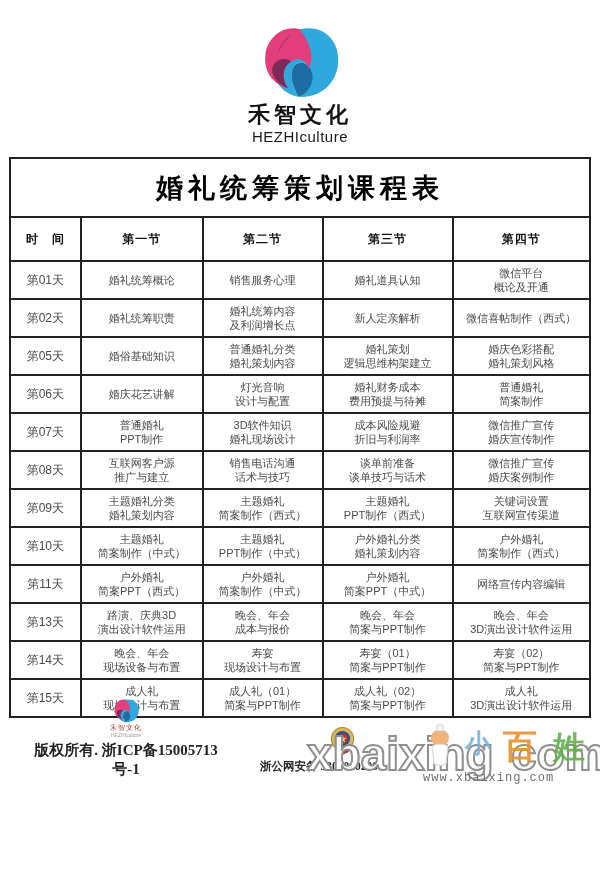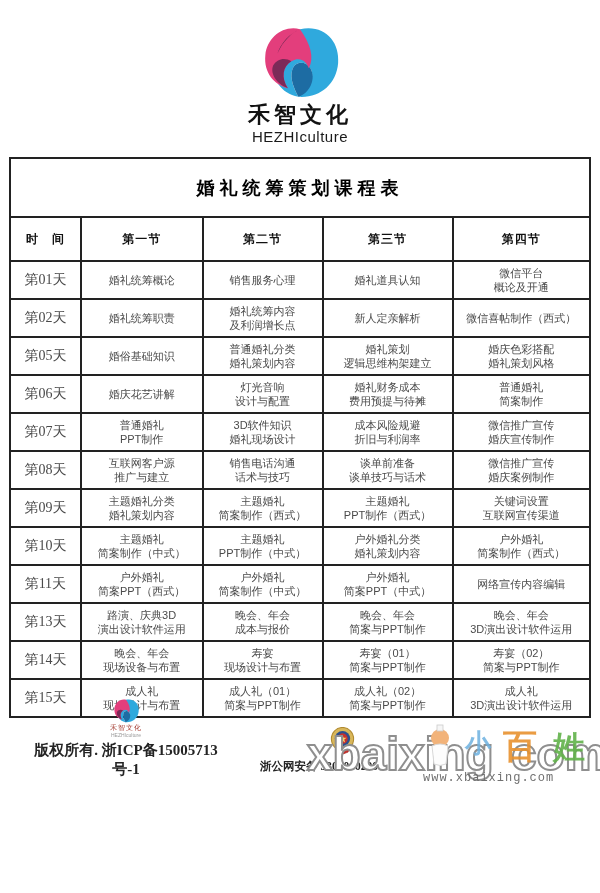--- a/index.html
+++ b/index.html
@@ -9,24 +9,24 @@
   
   .logo-block{position:absolute;top:24px;left:0;right:0;text-align:center;}
   .logo-mark svg{width:90px;height:78px;display:block;margin:0 auto;}
   .brand-cn{font-size:22px;font-weight:bold;color:#121212;letter-spacing:4px;line-height:26px;}
   .brand-en{font-size:15px;color:#1a1a1a;letter-spacing:0.5px;line-height:18px;}
 
   
   table.course{position:absolute;top:157px;left:9px;width:582px;border-collapse:collapse;table-layout:fixed;}
   table.course td,table.course th{border:2px solid #222;text-align:center;vertical-align:middle;padding:0;}
   .title-cell{height:57px;font-family:"Liberation Serif","DejaVu Serif",serif;
-              font-size:18px;font-weight:bold;color:#000;letter-spacing:5px;}
+              font-size:27px;font-weight:bold;color:#000;letter-spacing:5px;}
   th.col-head{height:42px;font-family:"Liberation Serif","DejaVu Serif",serif;
               font-size:12px;font-weight:bold;color:#111;letter-spacing:1px;}
-  td.day-cell{font-size:14px;color:#4a4a4a;font-family:Liberation Serif, serif;}
+  td.day-cell{font-size:12px;color:#4a4a4a;}
   td.course-cell{height:36px;font-size:11px;line-height:14px;color:#4a4a4a;}
 
   
   .footer-left{position:absolute;left:26px;bottom:7px;width:200px;text-align:center;}
   .footer-left .mini-logo svg{width:30px;height:26px;display:block;margin:0 auto;}
   .mini-brand-cn{font-size:7px;color:#a3392e;line-height:8px;letter-spacing:1px;}
   .mini-brand-en{font-size:5px;color:#9a9a9a;line-height:6px;}
   .copyright{margin-top:3px;font-family:"Liberation Serif","DejaVu Serif",serif;
              font-weight:bold;font-size:15px;color:#242424;}
 

